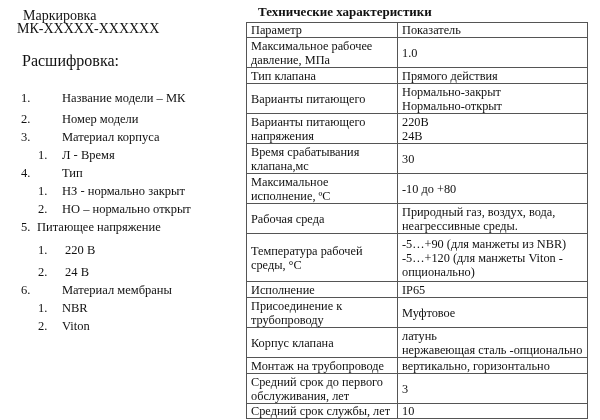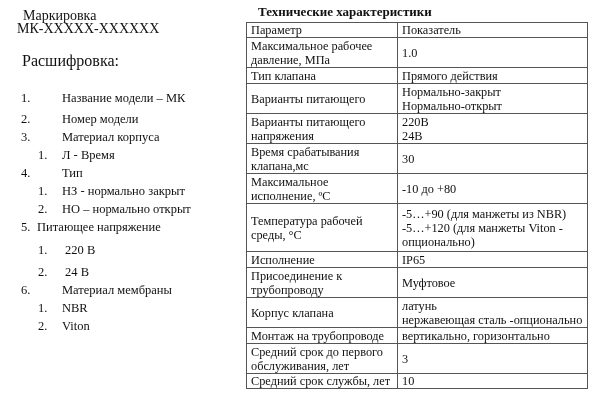--- a/index.html
+++ b/index.html
@@ -125,20 +125,29 @@
   </tr>
   <tr style="height:30px;">
     <td class="c1">
           <span class="vline">Максимальное</span>
           <span class="vline">исполнение, ºС</span>
         </td>
     <td>
           <span class="vline">-10 до +80</span>
         </td>
   </tr>
+  <tr style="height:30px;">
+    <td class="c1">
+          <span class="vline">Рабочая среда</span>
+        </td>
+    <td>
+          <span class="vline">Природный газ, воздух, вода,</span>
+          <span class="vline">неагрессивные среды.</span>
+        </td>
+  </tr>
   <tr style="height:48px;">
     <td class="c1">
           <span class="vline">Температура рабочей</span>
           <span class="vline">среды, °С</span>
         </td>
     <td>
           <span class="vline">-5…+90 (для манжеты из NBR)</span>
           <span class="vline">-5…+120 (для манжеты Viton -</span>
           <span class="vline">опционально)</span>
         </td>

